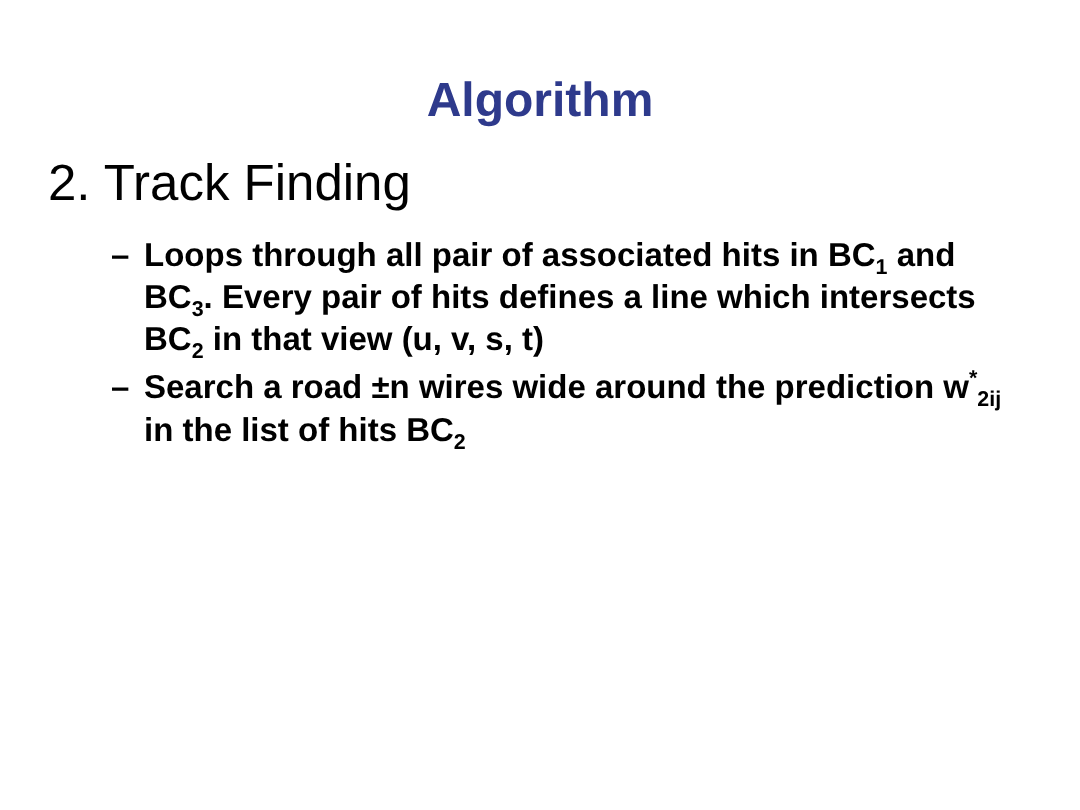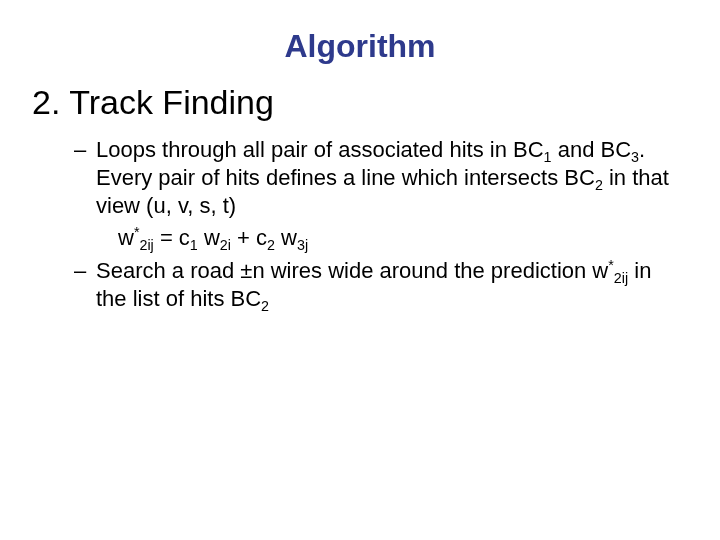--- a/index.html
+++ b/index.html
@@ -9,20 +9,21 @@
     height: 540px;
     background: #fff;
     font-family: Arial, Helvetica, sans-serif;
     color: #000;
   }
   .slide {
     width: 720px;
     height: 504px;
     position: relative;
     box-sizing: border-box;
+    margin-top: 20px;
   }
   .title {
     text-align: center;
     font-weight: bold;
     font-size: 32px;
     color: #2e3a8c;
     padding-top: 28px;
     padding-bottom: 18px;
   }
   .section-heading {
@@ -36,20 +37,21 @@
     margin: 0;
     padding: 0 40px 0 74px;
   }
   ul.bullets > li {
     position: relative;
     font-size: 22px;
     line-height: 1.28;
     color: #000;
     margin-bottom: 4px;
     padding-left: 22px;
+    font-weight: bold;
   }
   ul.bullets > li::before {
     content: "–";
     position: absolute;
     left: 0;
     top: 0;
   }
   .formula {
     font-size: 22px;
     line-height: 1.3;
@@ -68,23 +70,20 @@
 
   <div class="section-heading">2. Track Finding</div>
 
   <ul class="bullets">
 
     <li>
       <span>Loops through all pair of associated hits in BC</span><span class="sub">1</span><span> and BC</span><span class="sub">3</span><span>. Every pair of hits defines a line which intersects BC</span><span class="sub">2</span><span> in that view (u, v, s, t)</span>
     </li>
   </ul>
 
-  <div class="formula">
-    <span>w</span><span class="sup">*</span><span class="sub">2ij</span><span> = c</span><span class="sub">1</span><span> w</span><span class="sub">2i</span><span> + c</span><span class="sub">2</span><span> w</span><span class="sub">3j</span>
-  </div>
 
   <ul class="bullets">
     <li>
       <span>Search a road ±n wires wide around the prediction w</span><span class="sup">*</span><span class="sub">2ij</span><span> in the list of hits BC</span><span class="sub">2</span>
     </li>
   </ul>
 
 </div>
 
 </body></html>

